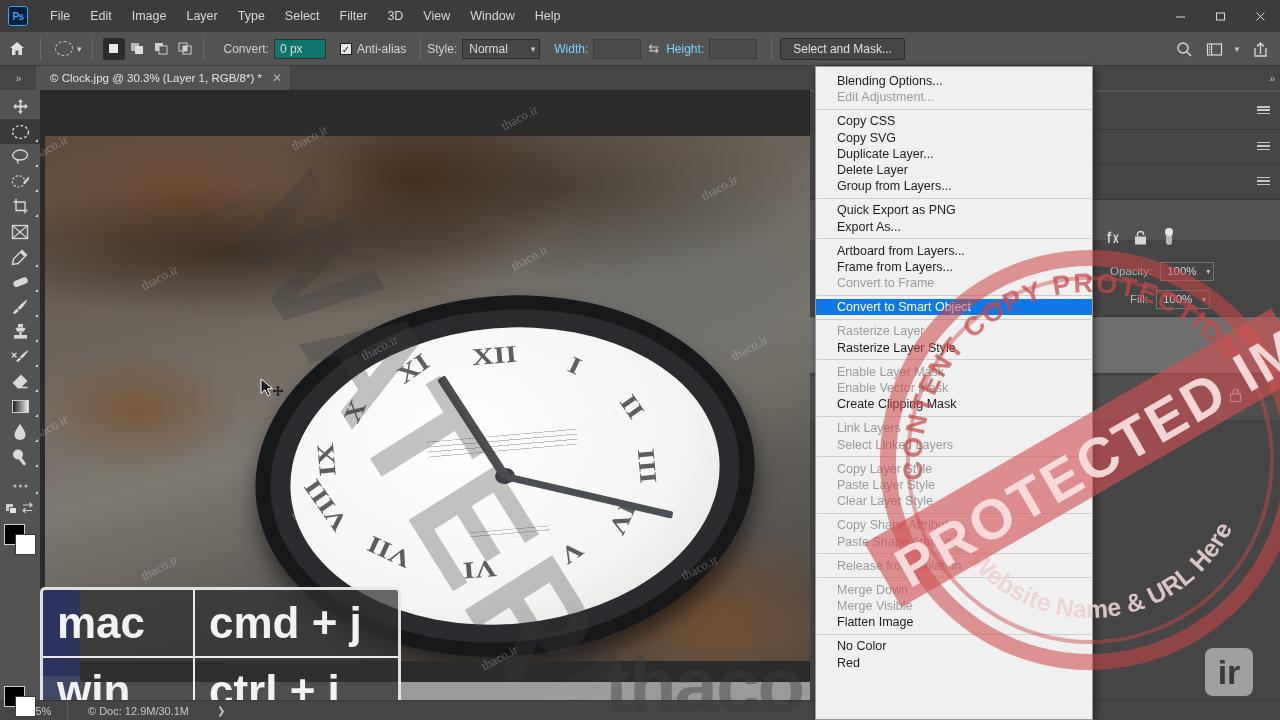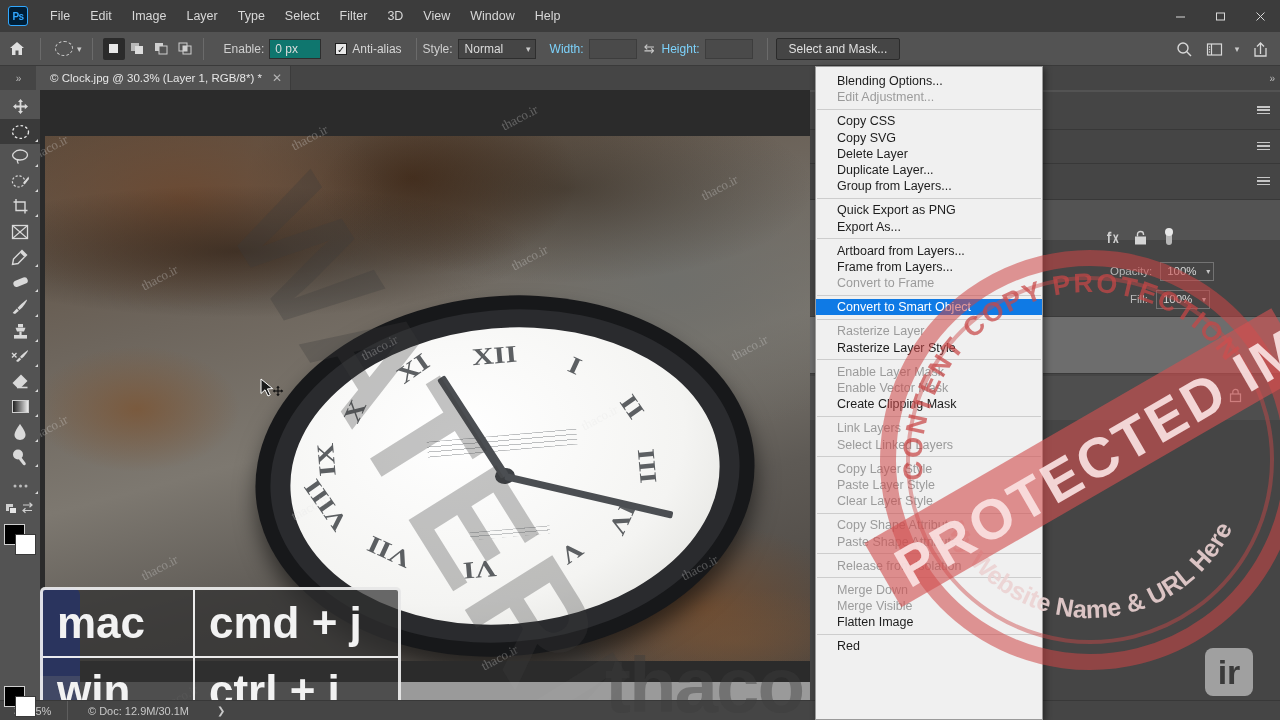--- a/index.html
+++ b/index.html
@@ -295,21 +295,21 @@
     font-size:11px; color:#c8c8c8; border-top:1px solid #383838;
   }
   .statusbar .zoom {
     width:68px; text-align:left; padding-left:14px; border-right:1px solid #5e5e5e; height:20px; line-height:20px;
   }
   .statusbar .doc { padding-left:20px; }
   .statusbar .arrow { margin-left:28px; font-size:10px; }
 
   
   .ctxmenu {
-    position:absolute; left:815px; top:66px; width:228px; height:654px;
+    position:absolute; left:815px; top:66px; width:278px; height:654px;
     background:#f0f0f0; border:1px solid #9a9a9a;
     box-shadow:2px 2px 7px rgba(0,0,0,.45);
     color:#1d1d1d; font-size:12.5px;
     font-family:"Liberation Sans", sans-serif;
     padding-top:6px;
     overflow:hidden;
   }
   .ctxmenu .ci {
     height:16.2px; line-height:16.2px; padding-left:21px; white-space:nowrap;
   }
@@ -435,21 +435,21 @@
       </div>
       <div class="selmode">
         <svg width="15" height="13" viewBox="0 0 15 13">
             <rect x="1" y="1" width="8" height="8" fill="none" stroke="#cfcfcf"></rect>
             <rect x="5" y="4" width="8" height="8" fill="none" stroke="#cfcfcf"></rect>
             <rect x="5" y="4" width="4" height="5" fill="#cfcfcf"></rect>
           </svg>
       </div>
     </div>
     <div class="ob-sep"></div>
-    <span class="ob-label">Enable:</span>
+    <span class="ob-label">Convert:</span>
     <div class="ob-input w-feather">0 px</div>
     <div class="ob-check">
       <span class="cbox">✓</span>
       <span>Anti-alias</span>
     </div>
     <div class="ob-sep" style="margin-left:14px"></div>
     <span class="ob-label" style="margin-left:0">Style:</span>
     <div class="ob-select">
       <span>Normal</span>
       <span class="chev">▾</span>
@@ -789,22 +789,22 @@
     <div style="position:absolute; left:0; top:0; width:21px; height:21px; background:#000; border:1px solid #cfcfcf;"></div>
     <div style="position:absolute; left:11px; top:10px; width:21px; height:21px; background:#fff; border:1px solid #3a3a3a;"></div>
   </div>
 
   <div class="ctxmenu" id="ctxmenu">
       <div class="ci">Blending Options...</div>
       <div class="ci disabled">Edit Adjustment...</div>
       <div class="csep"></div>
       <div class="ci">Copy CSS</div>
       <div class="ci">Copy SVG</div>
+      <div class="ci">Duplicate Layer...</div>
       <div class="ci">Delete Layer</div>
-      <div class="ci">Duplicate Layer...</div>
       <div class="ci">Group from Layers...</div>
       <div class="csep"></div>
       <div class="ci">Quick Export as PNG</div>
       <div class="ci">Export As...</div>
       <div class="csep"></div>
       <div class="ci">Artboard from Layers...</div>
       <div class="ci">Frame from Layers...</div>
       <div class="ci disabled">Convert to Frame</div>
       <div class="csep"></div>
       <div class="ci selected">Convert to Smart Object</div>
@@ -825,20 +825,21 @@
       <div class="csep"></div>
       <div class="ci disabled">Copy Shape Attributes</div>
       <div class="ci disabled">Paste Shape Attributes</div>
       <div class="csep"></div>
       <div class="ci disabled">Release from Isolation</div>
       <div class="csep"></div>
       <div class="ci disabled">Merge Down</div>
       <div class="ci disabled">Merge Visible</div>
       <div class="ci">Flatten Image</div>
       <div class="csep"></div>
+      <div class="ci">No Color</div>
       <div class="ci">Red</div>
     </div>
 
   <div class="stamp">
     <div class="ring"></div>
     <div class="ring2"></div>
     <svg class="arc-top" viewBox="0 0 420 420">
       <defs>
           <path id="arcT" d="M 42 210 A 168 168 0 0 1 378 210"></path>
         </defs>

